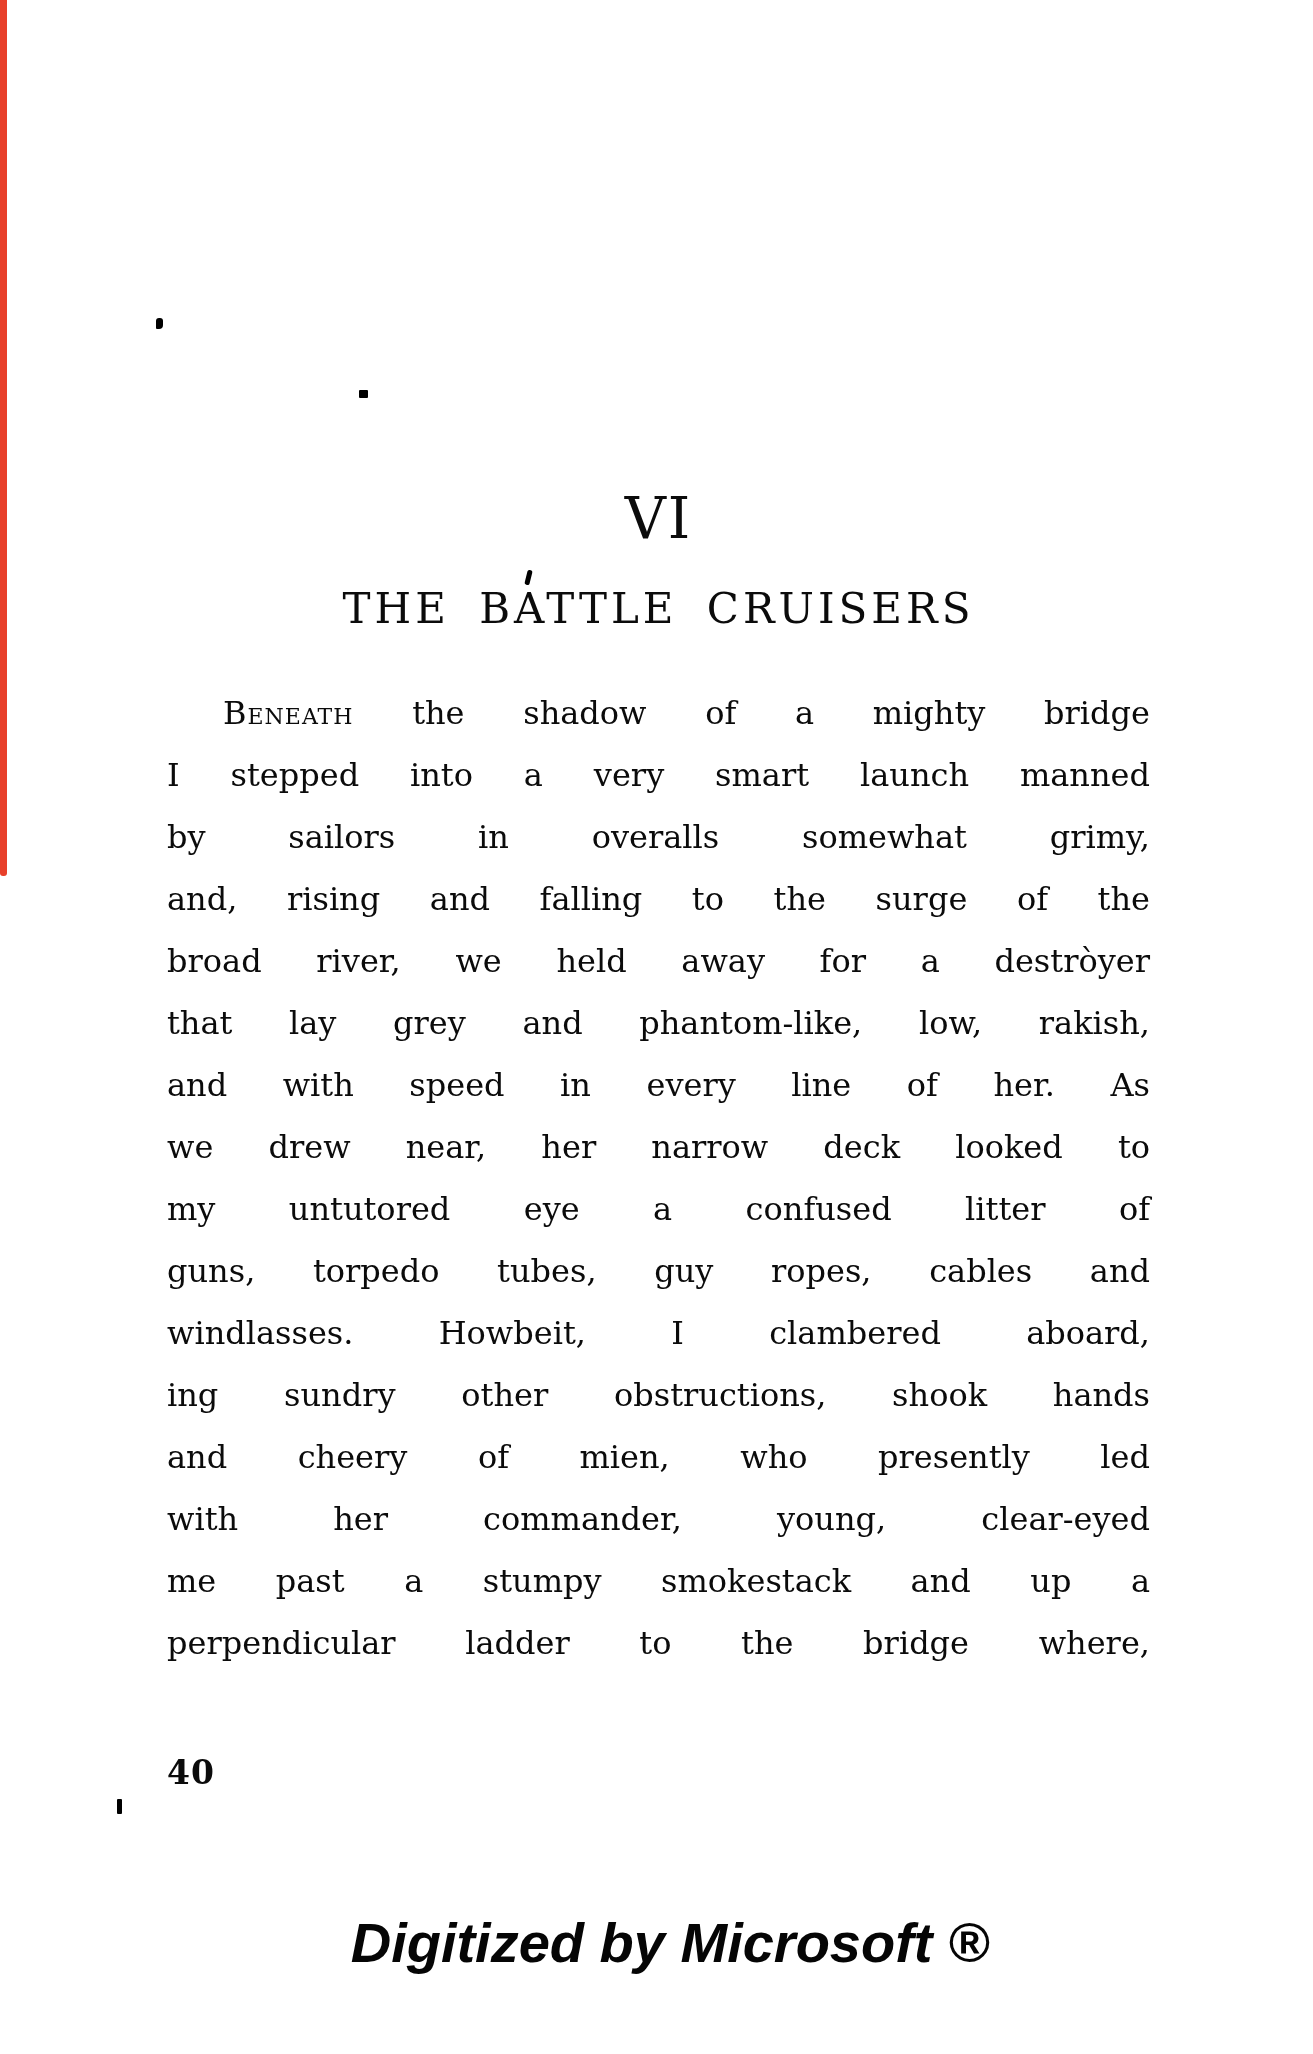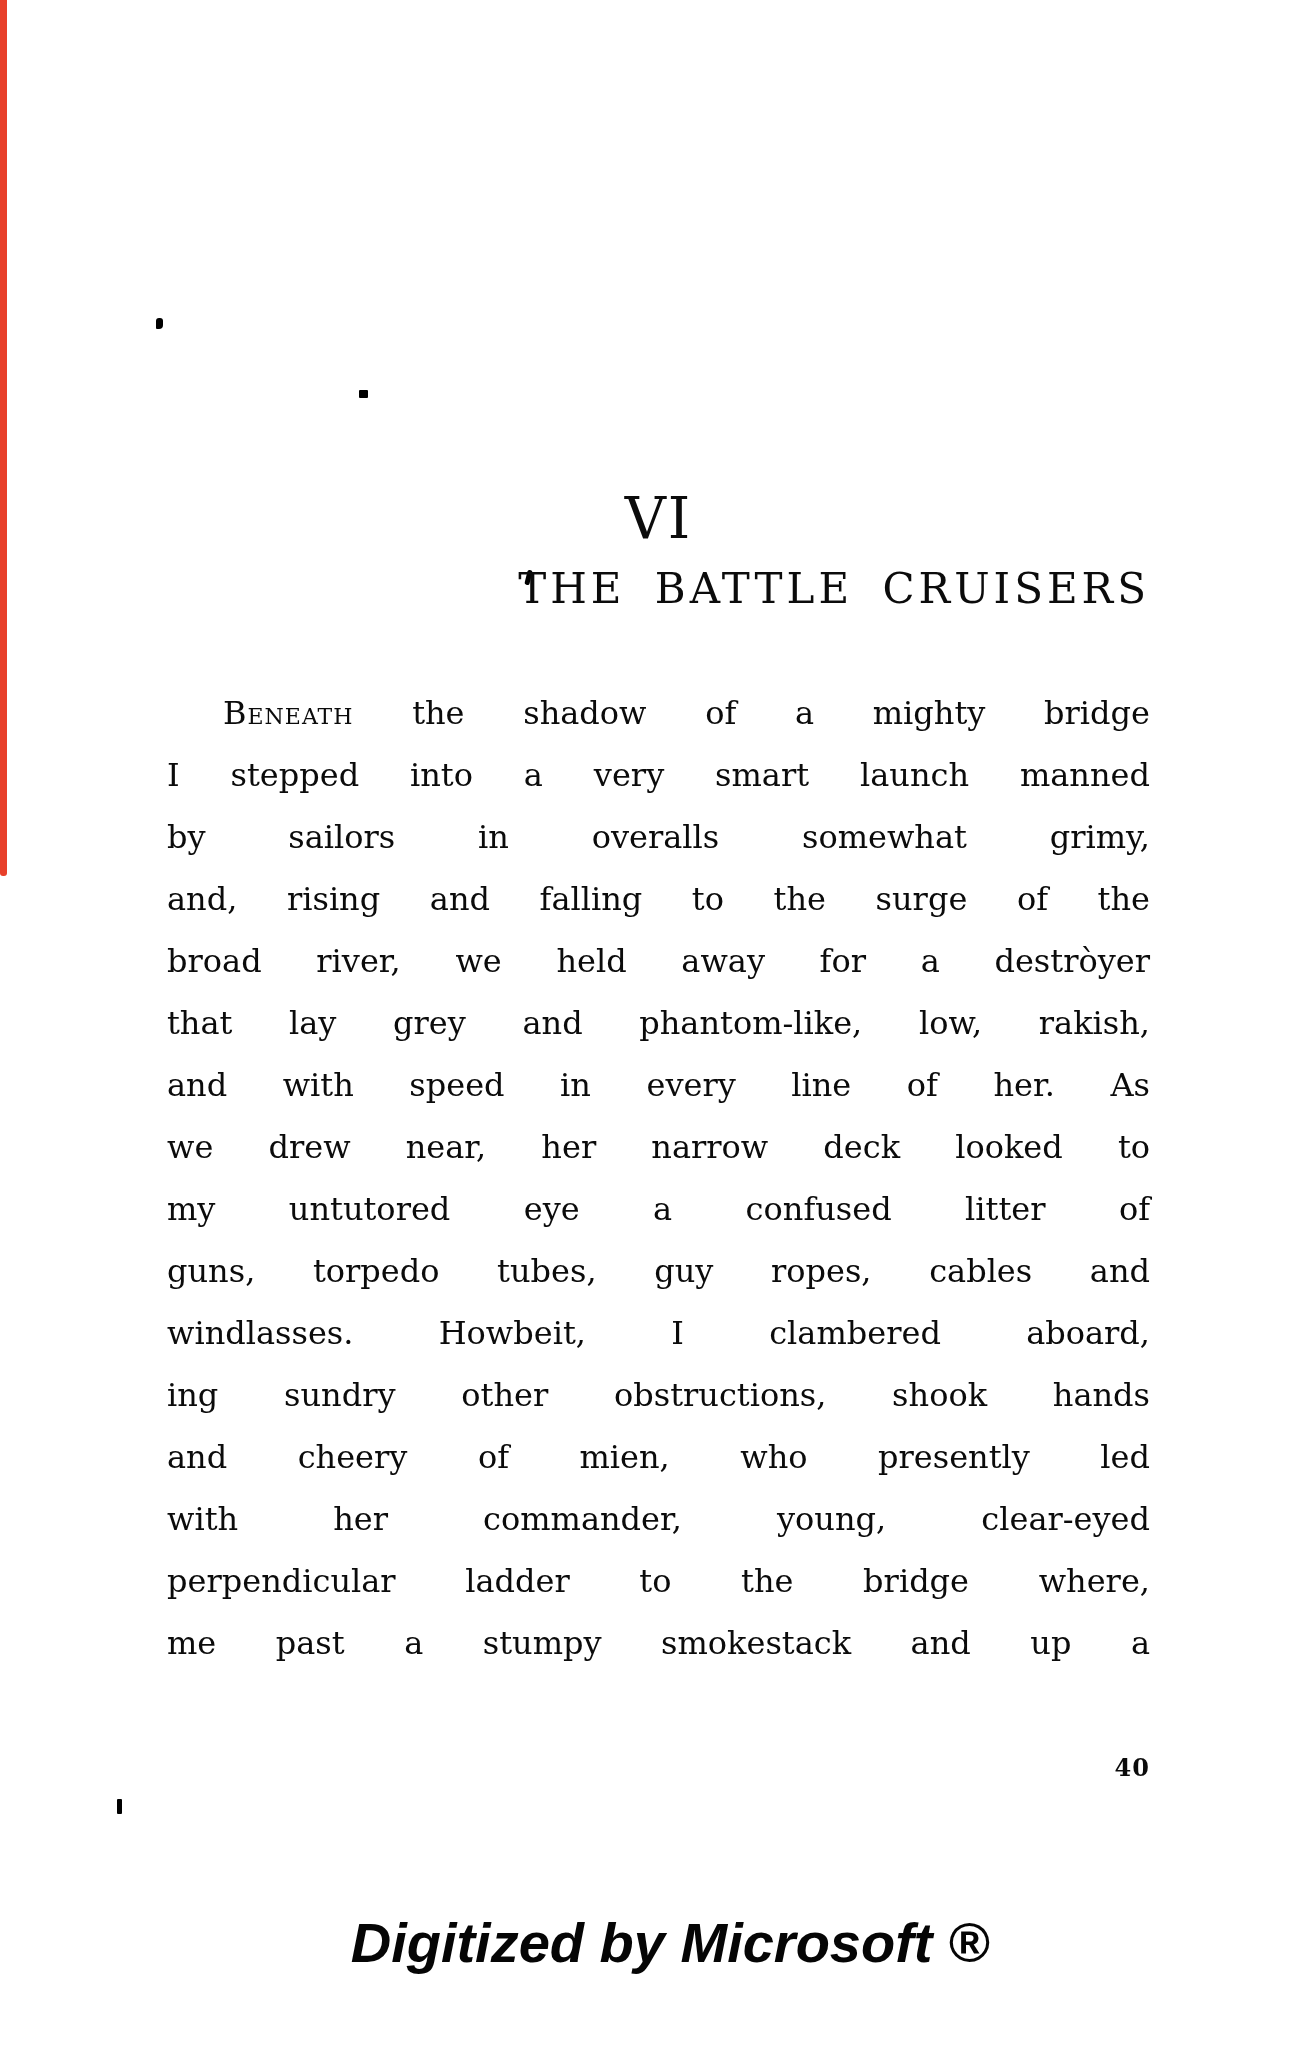--- a/index.html
+++ b/index.html
@@ -18,37 +18,37 @@
     border-radius: 0 0 3px 3px;
   }
   .col {
     position: absolute; left: 167px; width: 983px;
   }
   .chapter-numeral {
     top: 490px; text-align: center;
     font-size: 57px; line-height: 1; letter-spacing: 2px;
   }
   .chapter-title {
-    top: 568px; text-align: right;
+    top: 588px; text-align: center;
     font-size: 42px; line-height: 1;
     letter-spacing: 4px; word-spacing: 12px;
   }
   .paragraph { top: 682px; }
   .text-line {
     height: 62px; line-height: 62px;
     font-size: 32px;
     text-align: justify;
     text-align-last: justify;
     white-space: normal;
   }
   .indent { padding-left: 56px; }
   .lead-word { font-variant-caps: small-caps; letter-spacing: 1px; }
   .page-number {
-    top: 1756px; text-align: right;
-    font-size: 24px; line-height: 1; font-weight: 600;
+    top: 1756px; text-align: left;
+    font-size: 33px; line-height: 1; font-weight: 600;
     letter-spacing: 1px;
   }
   .footer {
     position: absolute; left: 190px; width: 960px; top: 1908px;
     text-align: center;
     font-family: "Liberation Sans", sans-serif;
     font-weight: bold; font-style: italic;
     font-size: 56px; line-height: 1.25;
     color: #050505;
   }
@@ -83,21 +83,21 @@
   <div class="text-line">broad river, we held away for a destròyer</div>
   <div class="text-line">that lay grey and phantom-like, low, rakish,</div>
   <div class="text-line">and with speed in every line of her.  As</div>
   <div class="text-line">we drew near, her narrow deck looked to</div>
   <div class="text-line">my untutored eye a confused litter of</div>
   <div class="text-line">guns, torpedo tubes, guy ropes, cables and</div>
   <div class="text-line">windlasses.  Howbeit, I clambered aboard,</div>
   <div class="text-line">ing sundry other obstructions, shook hands</div>
   <div class="text-line">and cheery of mien, who presently led</div>
   <div class="text-line">with her commander, young, clear-eyed</div>
+  <div class="text-line">me past a stumpy smokestack and up a</div>
   <div class="text-line">perpendicular ladder to the bridge where,</div>
-  <div class="text-line">me past a stumpy smokestack and up a</div>
 </div>
 
 <div class="col page-number">40</div>
 
 <div class="speck speck-tick"></div>
 
 <div class="footer">Digitized by Microsoft ®</div>
 
 </body></html>

